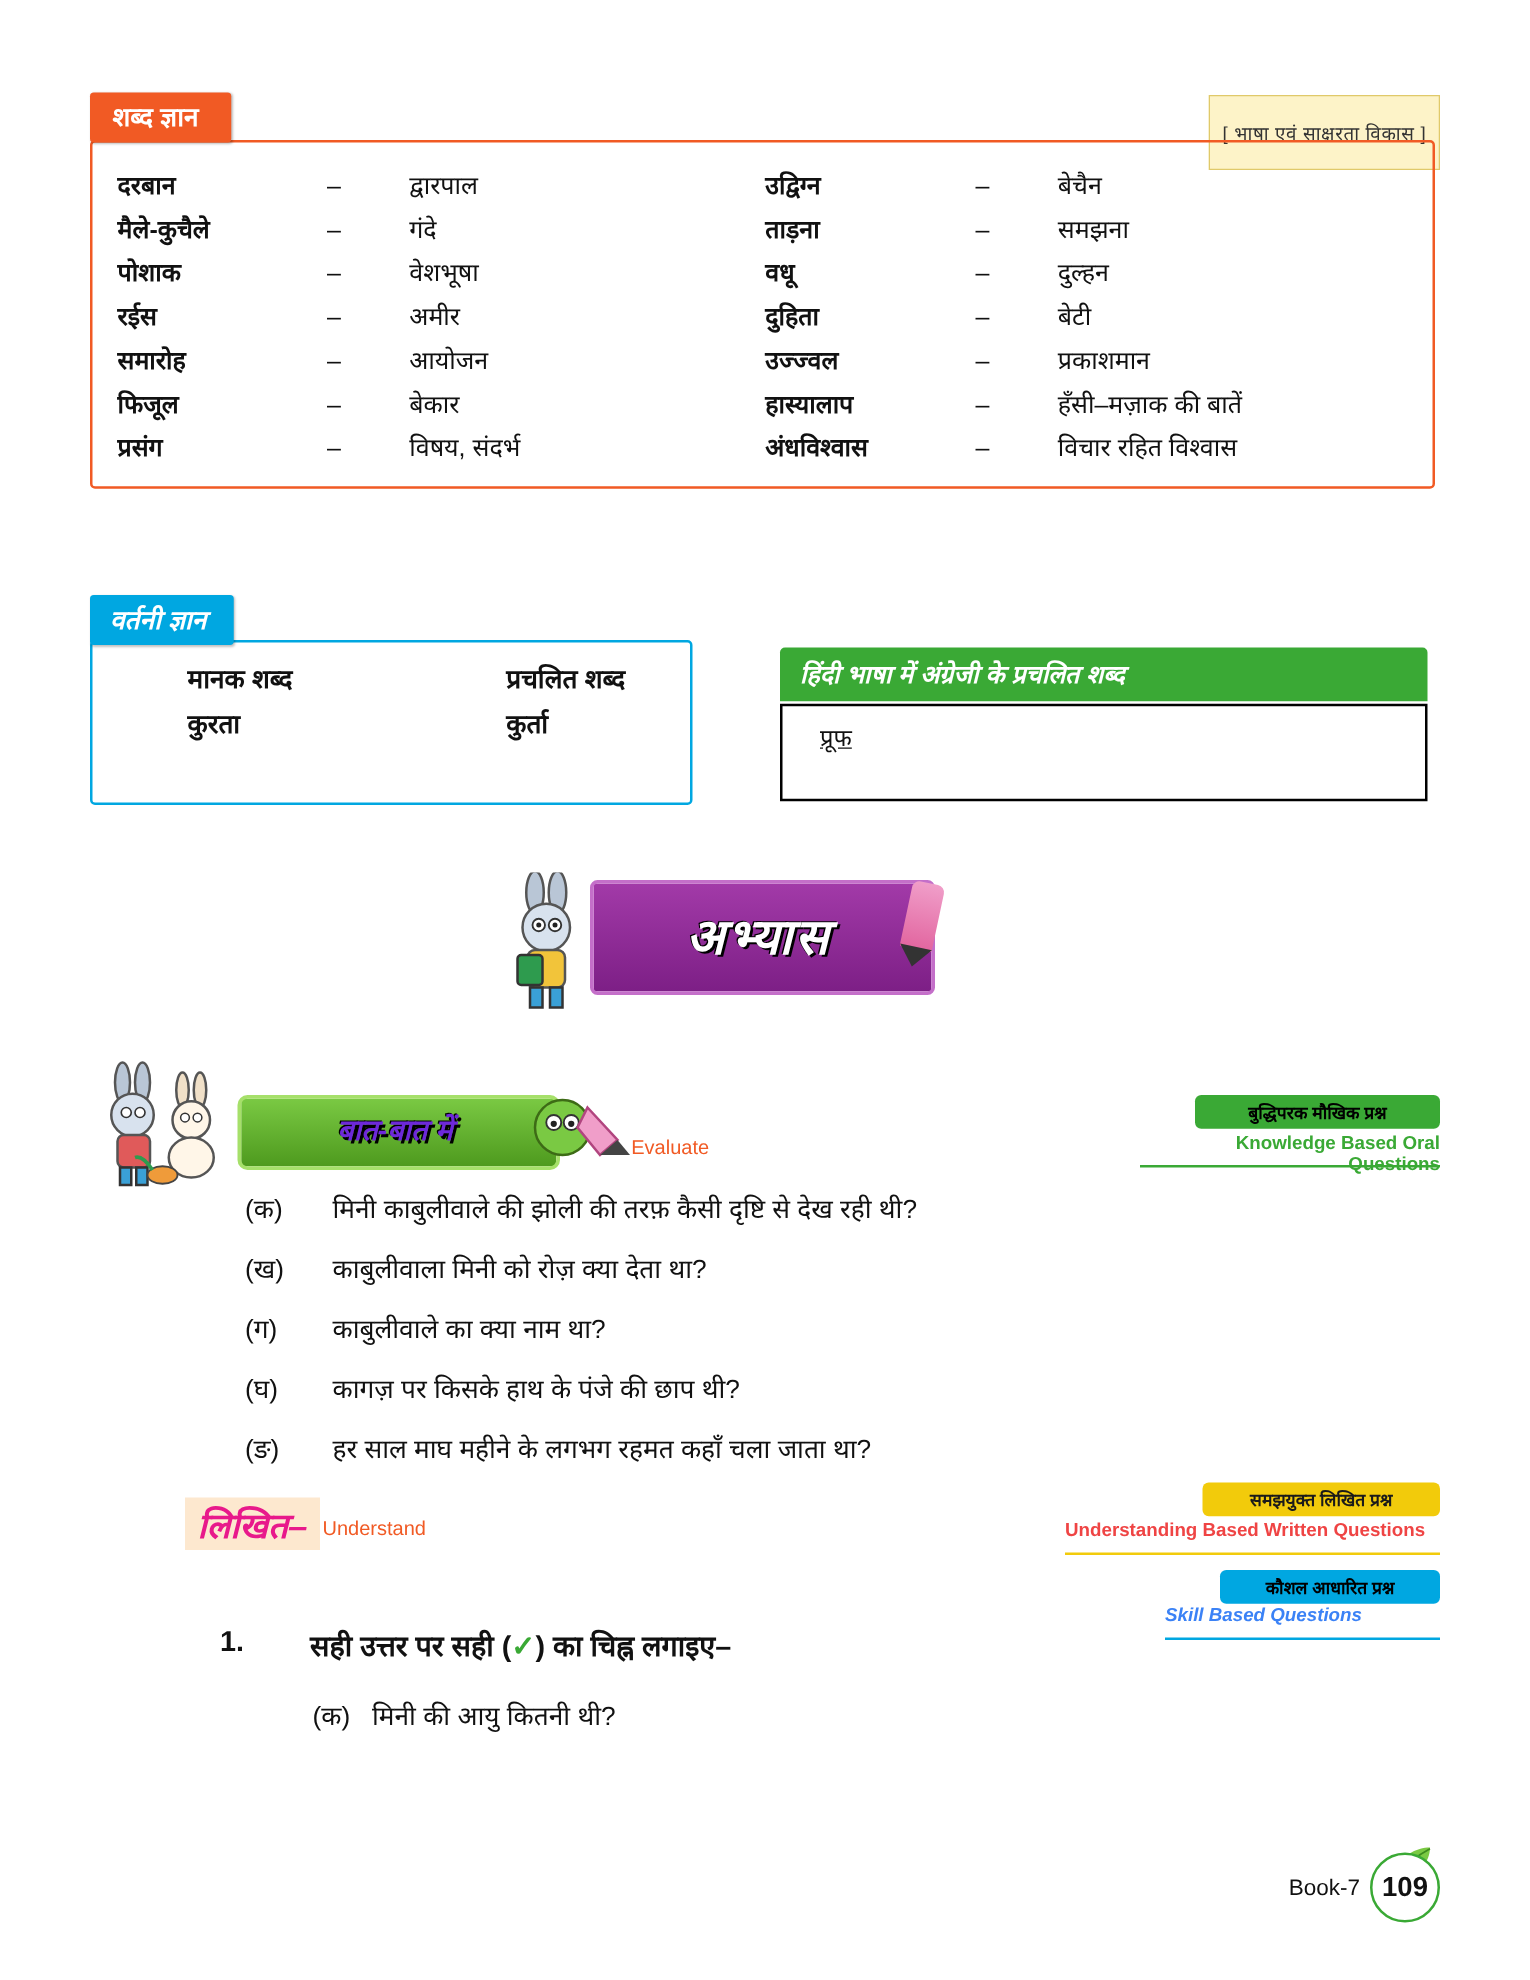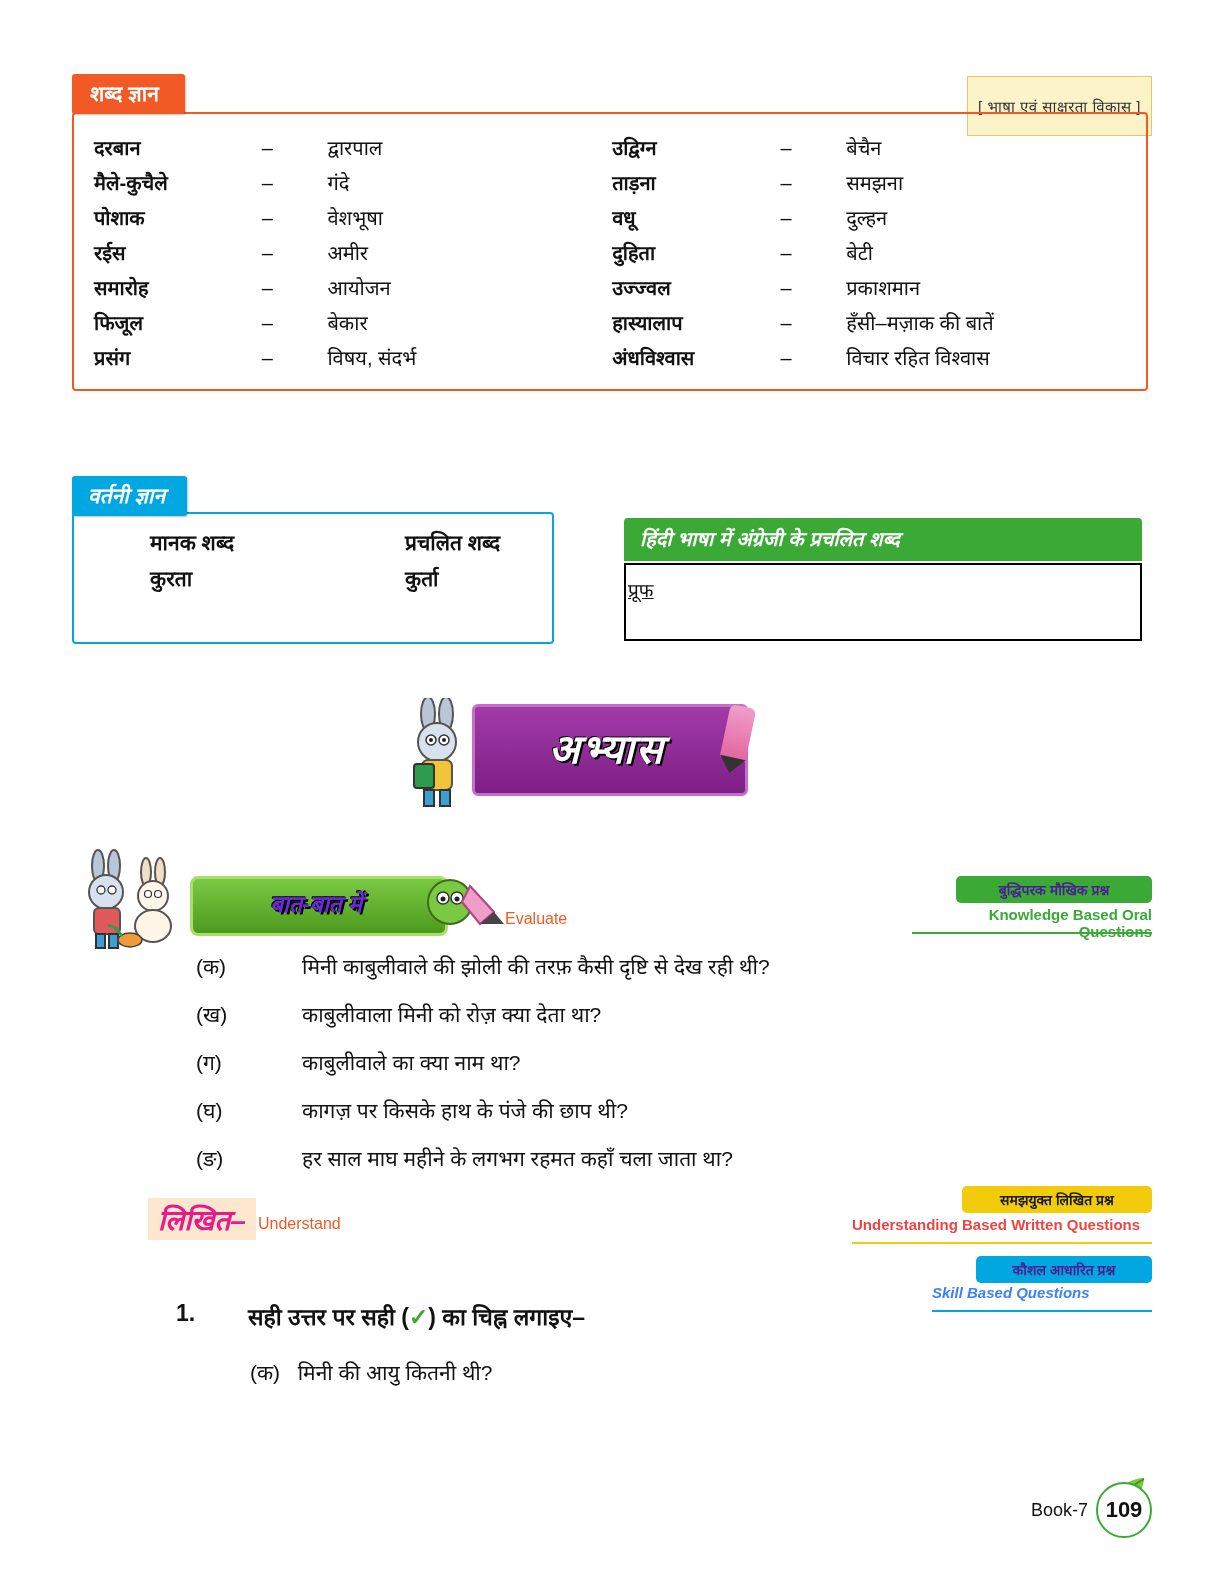--- a/index.html
+++ b/index.html
@@ -59,21 +59,21 @@
     padding:14px 28px;
   }
   .vartani-row{display:flex;font-size:21px;margin-bottom:8px;}
   .vartani-row .c1{width:255px;font-weight:bold;margin-left:48px;}
   .vartani-row .c2{font-weight:bold;}
   .vartani-row.values .c1,.vartani-row.values .c2{font-weight:bold;}
 
   
   .hindi-eng-box{
     position:absolute;left:624px;top:563px;width:518px;height:78px;
-    border:2px solid #000;box-sizing:border-box;padding:12px 2px;
+    border:2px solid #000;box-sizing:border-box;padding:12px 30px;
     font-size:19px;
     text-decoration:underline;
   }
 
   
   .abhyas-wrap{position:absolute;left:400px;top:690px;width:420px;height:125px;}
   .abhyas-plate{
     position:absolute;left:72px;top:14px;width:270px;height:86px;
     background:linear-gradient(#a23aa8,#7d1f86);
     border-radius:6px;border:3px solid #c46fc9;
@@ -94,34 +94,34 @@
   }
   .baat-text{
     position:absolute;left:190px;top:876px;width:252px;height:54px;
     display:flex;align-items:center;justify-content:center;
     color:#6d28d9;font-size:23px;font-weight:bold;font-style:italic;
     text-shadow:2px 2px 0 #000,-1px -1px 0 #000;
   }
   .evaluate-label{position:absolute;left:505px;top:910px;font-size:16px;color:#f15a24;}
 
   .tag-box{
-    position:absolute;border-radius:5px;color:#4c1d95;font-size:14px;
+    position:absolute;border-radius:5px;color:#000000;font-size:14px;
     padding:4px 12px;text-align:center;font-weight:bold;
   }
   .tag-green{background:#3aa935;}
   .tag-yellow{background:#f2cb0b;color:#1a1a1a;}
   .tag-blue{background:#00a7e1;}
   .tag-sub{position:absolute;font-size:15px;}
   .rule{position:absolute;height:2px;}
 
   
   .qlist{position:absolute;left:196px;top:952px;width:960px;}
   .qrow{display:flex;font-size:21px;margin-bottom:20px;color:#111;}
   .qlabel{width:70px;}
-  .qtext{flex:1;margin-left:36px;}
+  .qtext{flex:1;}
 
   
   .likhit-chip{
     position:absolute;left:148px;top:1198px;
     background:#fde8cf;color:#e8198b;font-size:28px;font-weight:bold;font-style:italic;
     padding:2px 10px;
   }
   .understand-label{position:absolute;left:258px;top:1215px;font-size:16px;color:#f15a24;}
 
   

